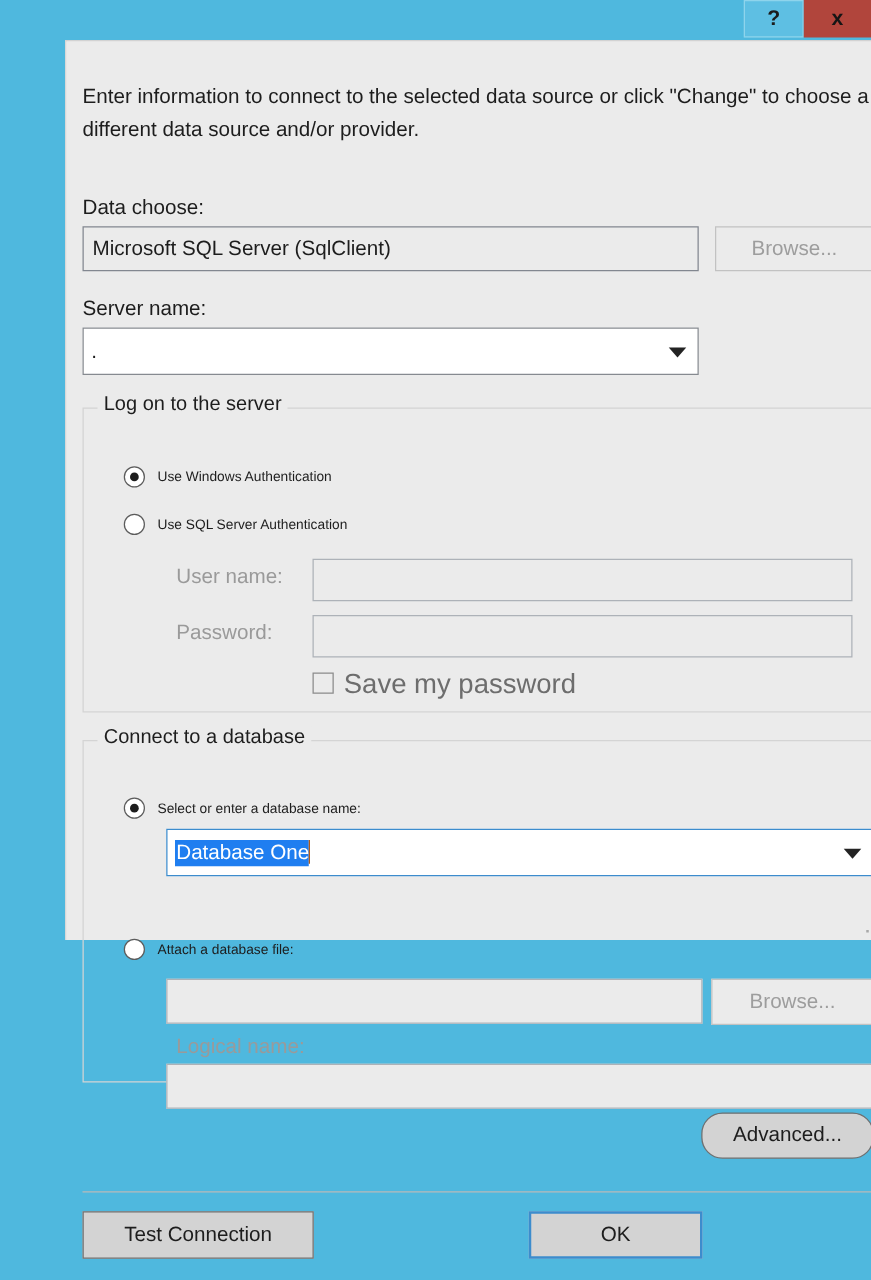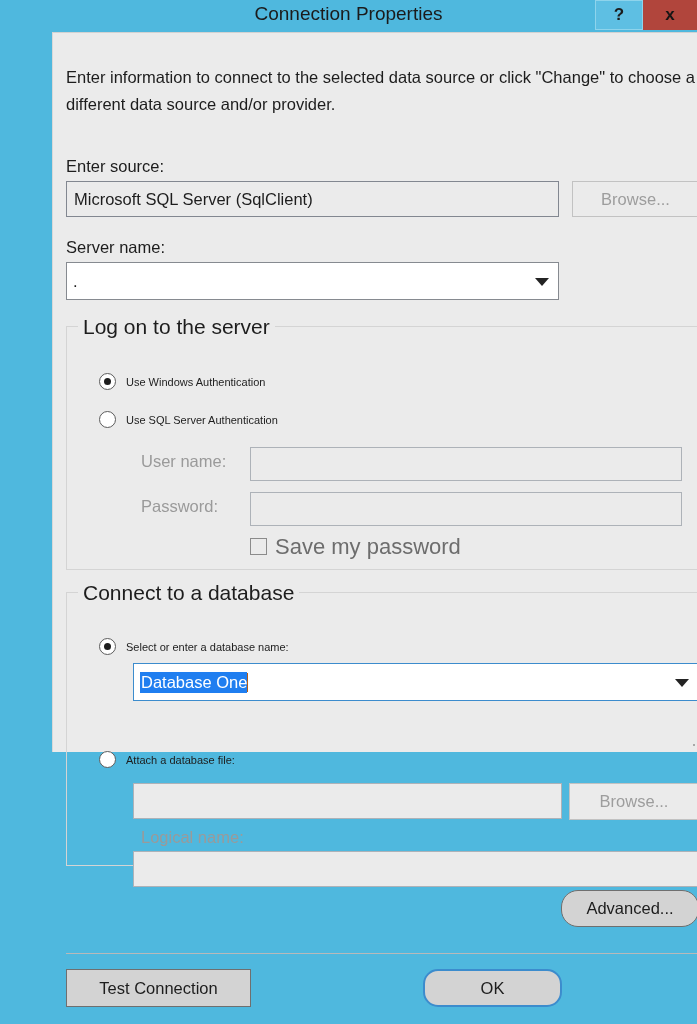--- a/index.html
+++ b/index.html
@@ -200,21 +200,21 @@
     position: absolute;
     border: 1px solid #d4d4d4;
     box-sizing: border-box;
   }
   .group > .group-title {
     position: absolute;
     left: 11px;
     top: -12px;
     background: #ebebeb;
     padding: 0 5px;
-    font-size: 21px;
+    font-size: 16px;
     color: #1d1d1d;
     white-space: nowrap;
   }
 
   
   .radio-row {
     position: absolute;
     height: 24px;
   }
   .radio-mark {
@@ -281,30 +281,29 @@
     width: 2px; height: 2px;
     background: #a8a8a8;
   }
 </style>
 </head>
 <body>
 
 <div class="window">
 
   <div class="titlebar">
-    <div class="title-text">Connection Properties</div>
     <div class="btn-help">?</div>
     <div class="btn-close">x</div>
   </div>
 
   <div class="client">
 
     <div class="intro">Enter information to connect to the selected data source or click "Change" to choose a different data source and/or provider.</div>
 
-    <div class="field-label" style="left:13px; top:124px;">Enter source:</div>
+    <div class="field-label" style="left:13px; top:124px;">Data choose:</div>
     <div class="ro-box" style="left:13px; top:148px; width:493px; height:36px;">Microsoft SQL Server (SqlClient)</div>
     <div class="btn disabled" style="left:519px; top:148px; width:127px; height:36px; line-height:34px;">Browse...</div>
 
     <div class="field-label" style="left:13px; top:205px;">Server name:</div>
     <div class="combo" style="left:13px; top:229px; width:493px; height:38px;">
       <div class="combo-text" style="line-height:36px;">.</div>
       <span class="arrow"></span>
     </div>
 
     <div class="group" style="left:13px; top:293px; width:633px; height:244px;">
@@ -361,21 +360,21 @@
 
       <div class="field-label dim" style="left:74px; top:235px;">Logical name:</div>
       <div class="dis-box" style="left:66px; top:258px; width:566px; height:36px;"></div>
     </div>
 
     <div class="btn" style="left:508px; top:857px; width:138px; height:37px; line-height:35px;border-radius:17px;">Advanced...</div>
 
     <div class="separator" style="left:13px; top:920px; width:633px;"></div>
 
     <div class="btn" style="left:13px; top:936px; width:185px; height:38px; line-height:36px;">Test Connection</div>
-    <div class="btn default" style="left:370px; top:936px; width:139px; height:38px; line-height:34px;border-radius:15px;">OK</div>
+    <div class="btn default" style="left:370px; top:936px; width:139px; height:38px; line-height:34px;">OK</div>
 
     <div class="grip">
       <i style="left:10px; top:0px;"></i>
       <i style="left:5px;  top:5px;"></i>
       <i style="left:10px; top:5px;"></i>
       <i style="left:0px;  top:10px;"></i>
       <i style="left:5px;  top:10px;"></i>
       <i style="left:10px; top:10px;"></i>
     </div>
   </div>

